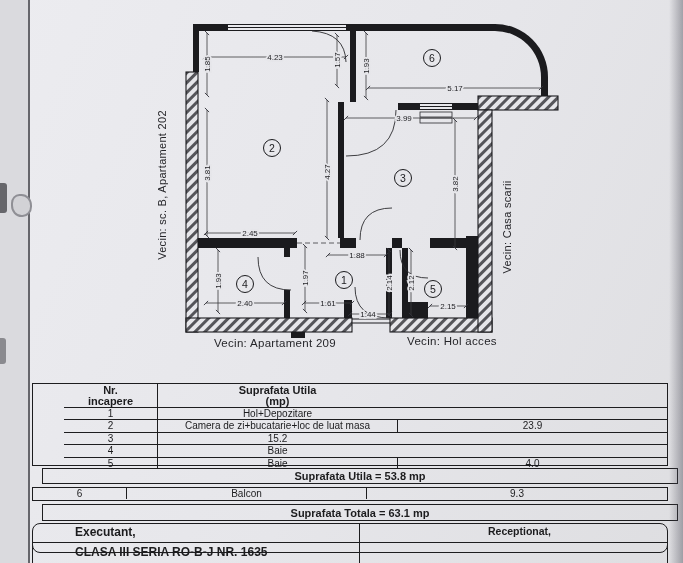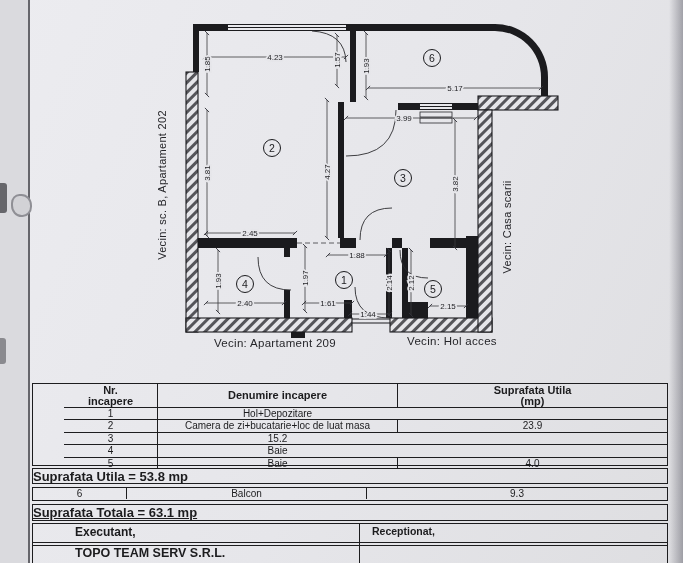--- a/index.html
+++ b/index.html
@@ -33,32 +33,32 @@
 
   
   .tblbox{position:absolute;left:32px;width:636px;border:1.5px solid #1d1d1f;box-sizing:border-box;background:transparent;}
   .grid3{display:grid;grid-template-columns:93px 240px 1fr;}
   .hdr{height:23px;}
   .hdr .c{font-weight:bold;font-size:11px;line-height:11px;text-align:center;padding-top:1px;}
   .c2,.c3{border-left:1.5px solid #1d1d1f;}
   .trow{height:11.4px;border-top:1px solid #1d1d1f;}
   .trow .c{font-size:10px;line-height:11px;text-align:center;}
   .trow .c2,.trow .c3{border-left:1px solid #1d1d1f;text-align:center;}
-  .fullrow{font-weight:bold;font-size:13px;}
+  .fullrow{font-weight:bold;font-size:11px;text-align:center;margin-left:10px;}
   .exgrid{display:grid;grid-template-columns:326px 1fr;height:100%;}
   .exgrid .r{border-left:1.5px solid #1d1d1f;}
   .b1{top:383px;height:83px;padding-left:31px;}
   .b2{top:468px;height:16px;line-height:15px;}
   .b3{top:487px;height:14px;}
   .b3 .trow{border-top:none;}
-  .b4{top:504px;height:17px;line-height:16px;text-decoration:underline;}
-  .b5{top:523px;height:23px;}
+  .b4{top:504px;height:17px;line-height:16px;}
+  .b5{top:523px;height:30px;border-radius:8px;}
   .b6{top:542px;height:34px;}
   .exec-label{font-weight:bold;font-size:12px;padding:1px 0 0 42px;}
-  .recep-label{font-weight:bold;font-size:10.5px;padding:1px 0 0 12px;}
+  .recep-label{font-weight:bold;font-size:10.5px;padding:1px 0 0 12px;text-align:center;}
   .company{font-weight:bold;font-size:12.5px;padding:3px 0 0 42px;white-space:nowrap;}
   .license{font-weight:bold;font-size:12px;padding:2px 0 0 42px;white-space:nowrap;}
 </style>
 </head>
 <body>
 
 <div class="left-strip"></div>
 <div class="fold-line"></div>
 <div class="edge-mark-1"></div>
 <div class="binder-blob"></div>
@@ -193,23 +193,20 @@
     <text class="blab" x="452" y="345">Vecin: Hol acces</text>
   </g>
 </svg>
 
 <div class="tblbox b1">
   <div class="grid3 hdr">
     <div class="c c1">
       <div>Nr.</div>
       <div>incapere</div>
     </div>
-    <div class="c c2">
-      <div style="padding-top:5px">Denumire incapere</div>
-    </div>
     <div class="c c3">
       <div>Suprafata Utila</div>
       <div>(mp)</div>
     </div>
   </div>
   <div class="grid3 trow">
     <div class="c c1">1</div>
     <div class="c c2">Hol+Depozitare</div>
   </div>
   <div class="grid3 trow">
@@ -247,20 +244,19 @@
 <div class="tblbox b5">
   <div class="exgrid">
     <div class="l exec-label">Executant,</div>
     <div class="r recep-label">Receptionat,</div>
   </div>
 </div>
 
 <div class="tblbox b6">
   <div class="exgrid">
     <div class="l">
-      <div class="company">TOPO TEAM SERV S.R.L.</div>
       <div class="license">CLASA III SERIA RO-B-J NR. 1635</div>
     </div>
     <div class="r"></div>
   </div>
 </div>
 
 <div class="right-shade"></div>
 
 </body></html>

